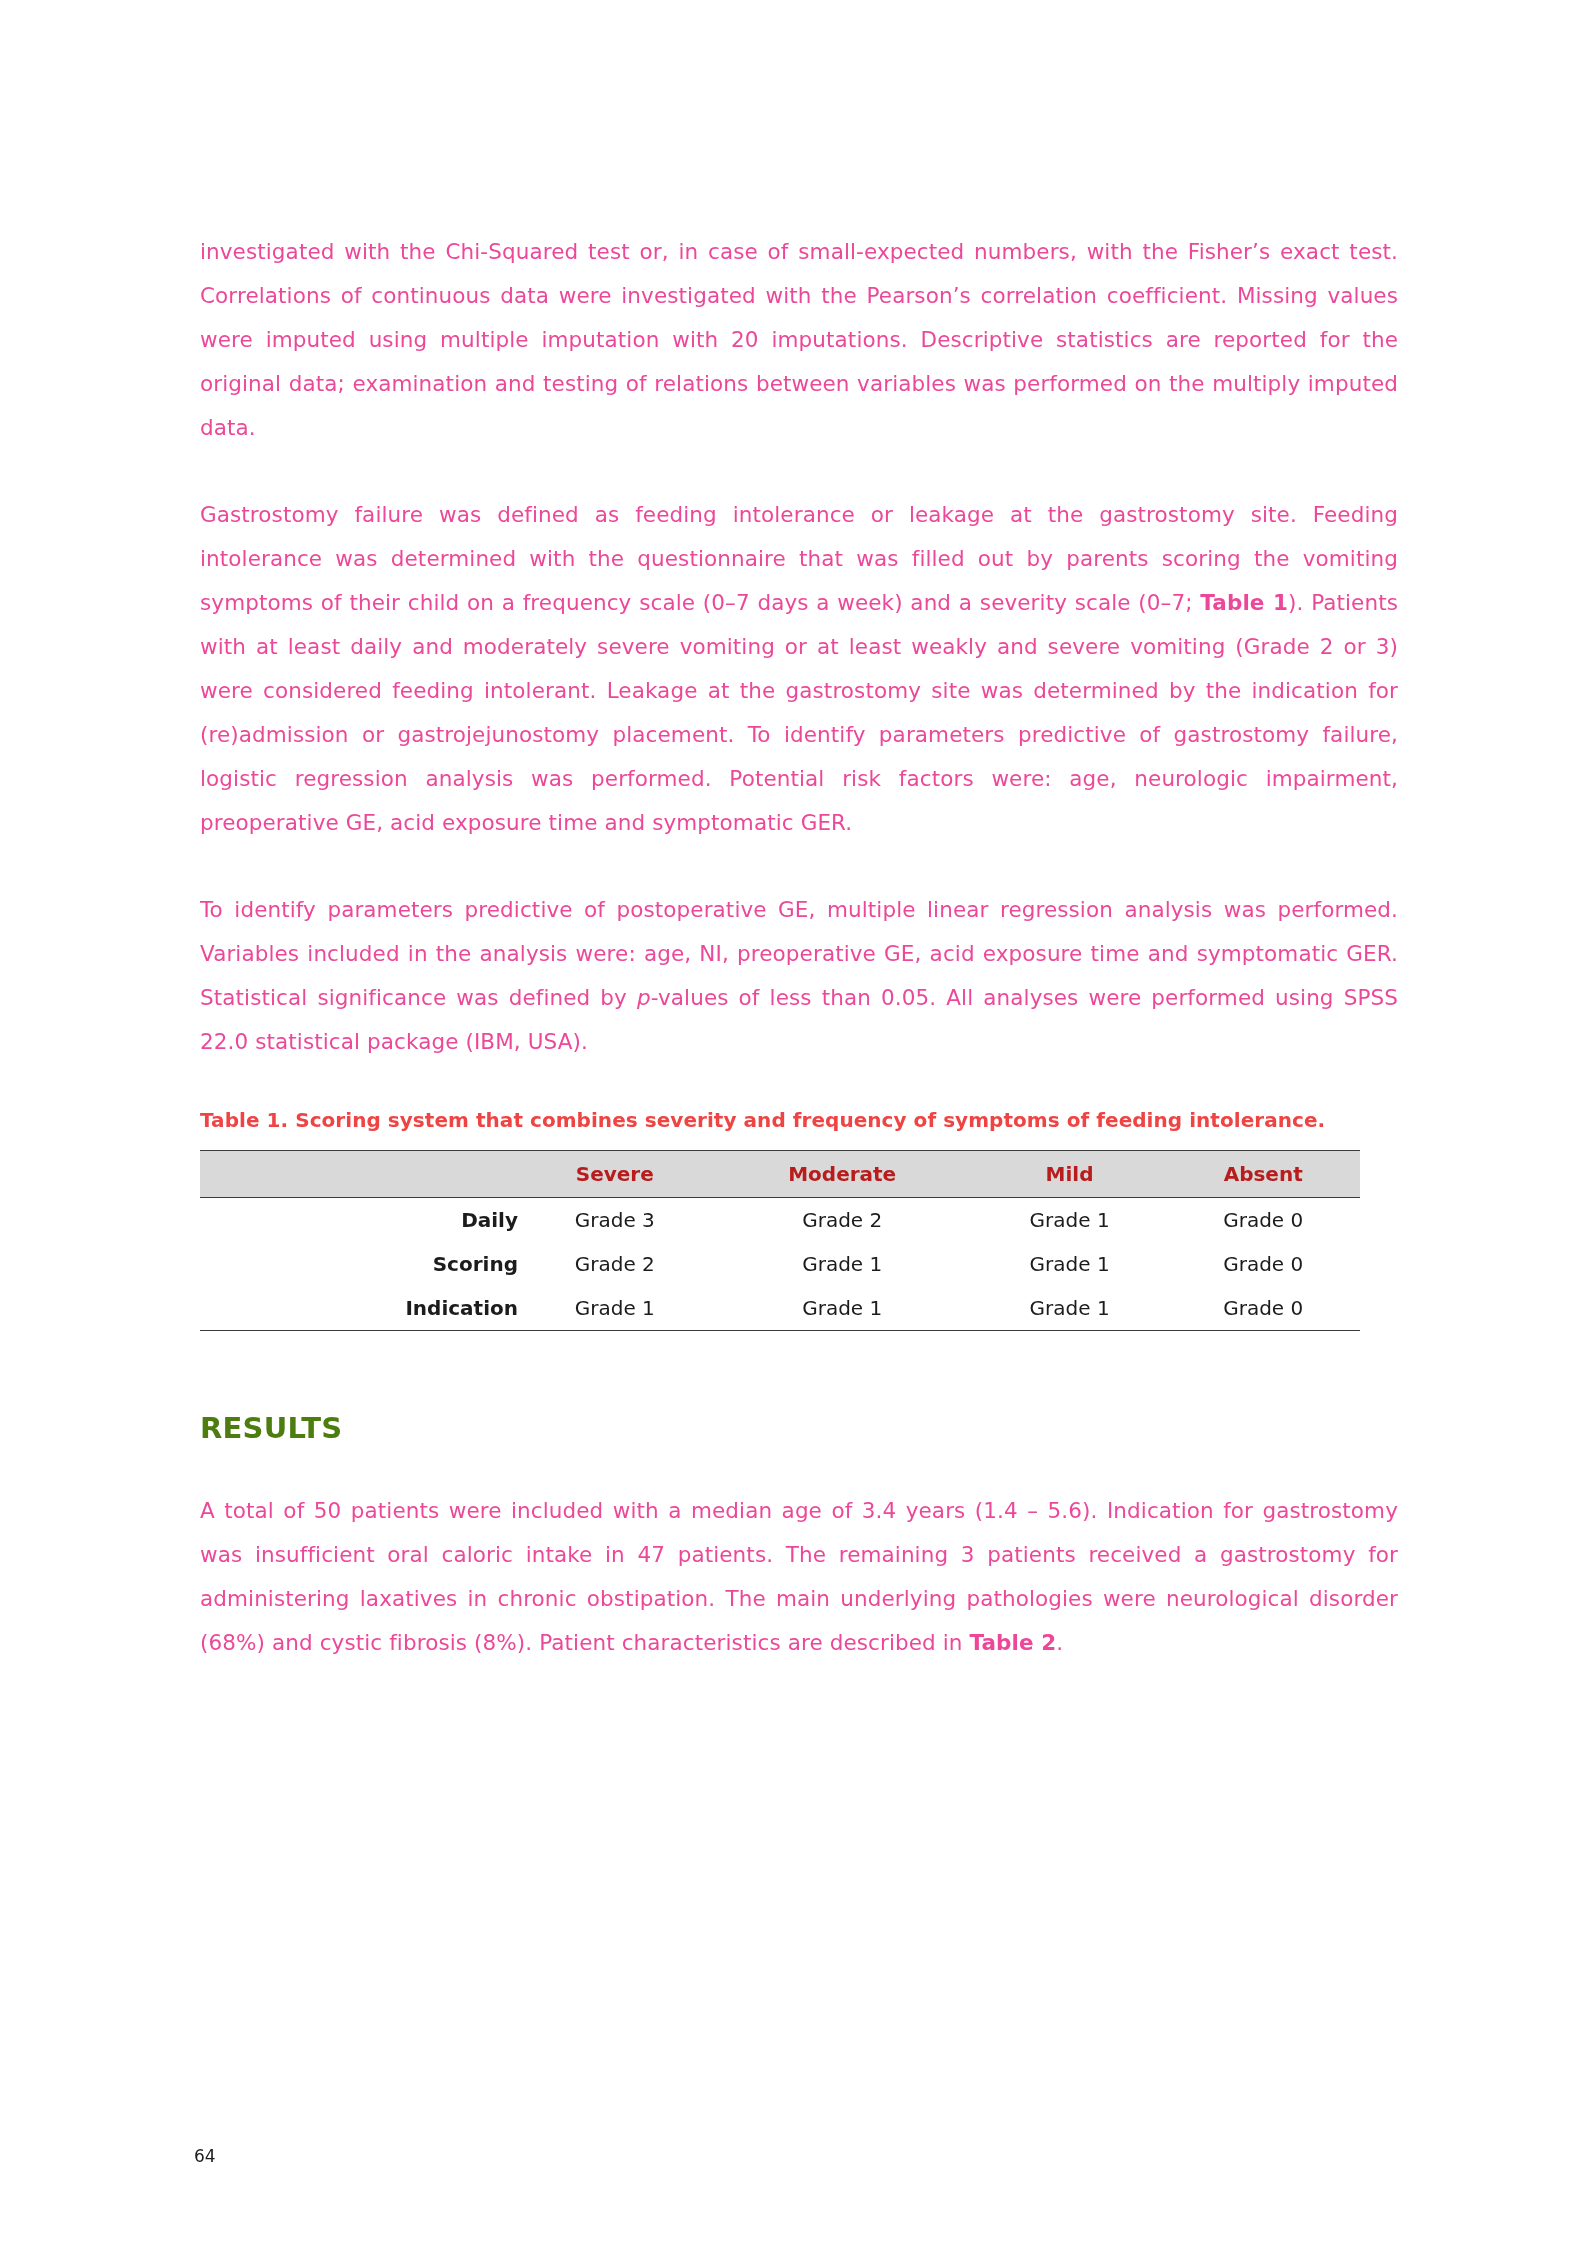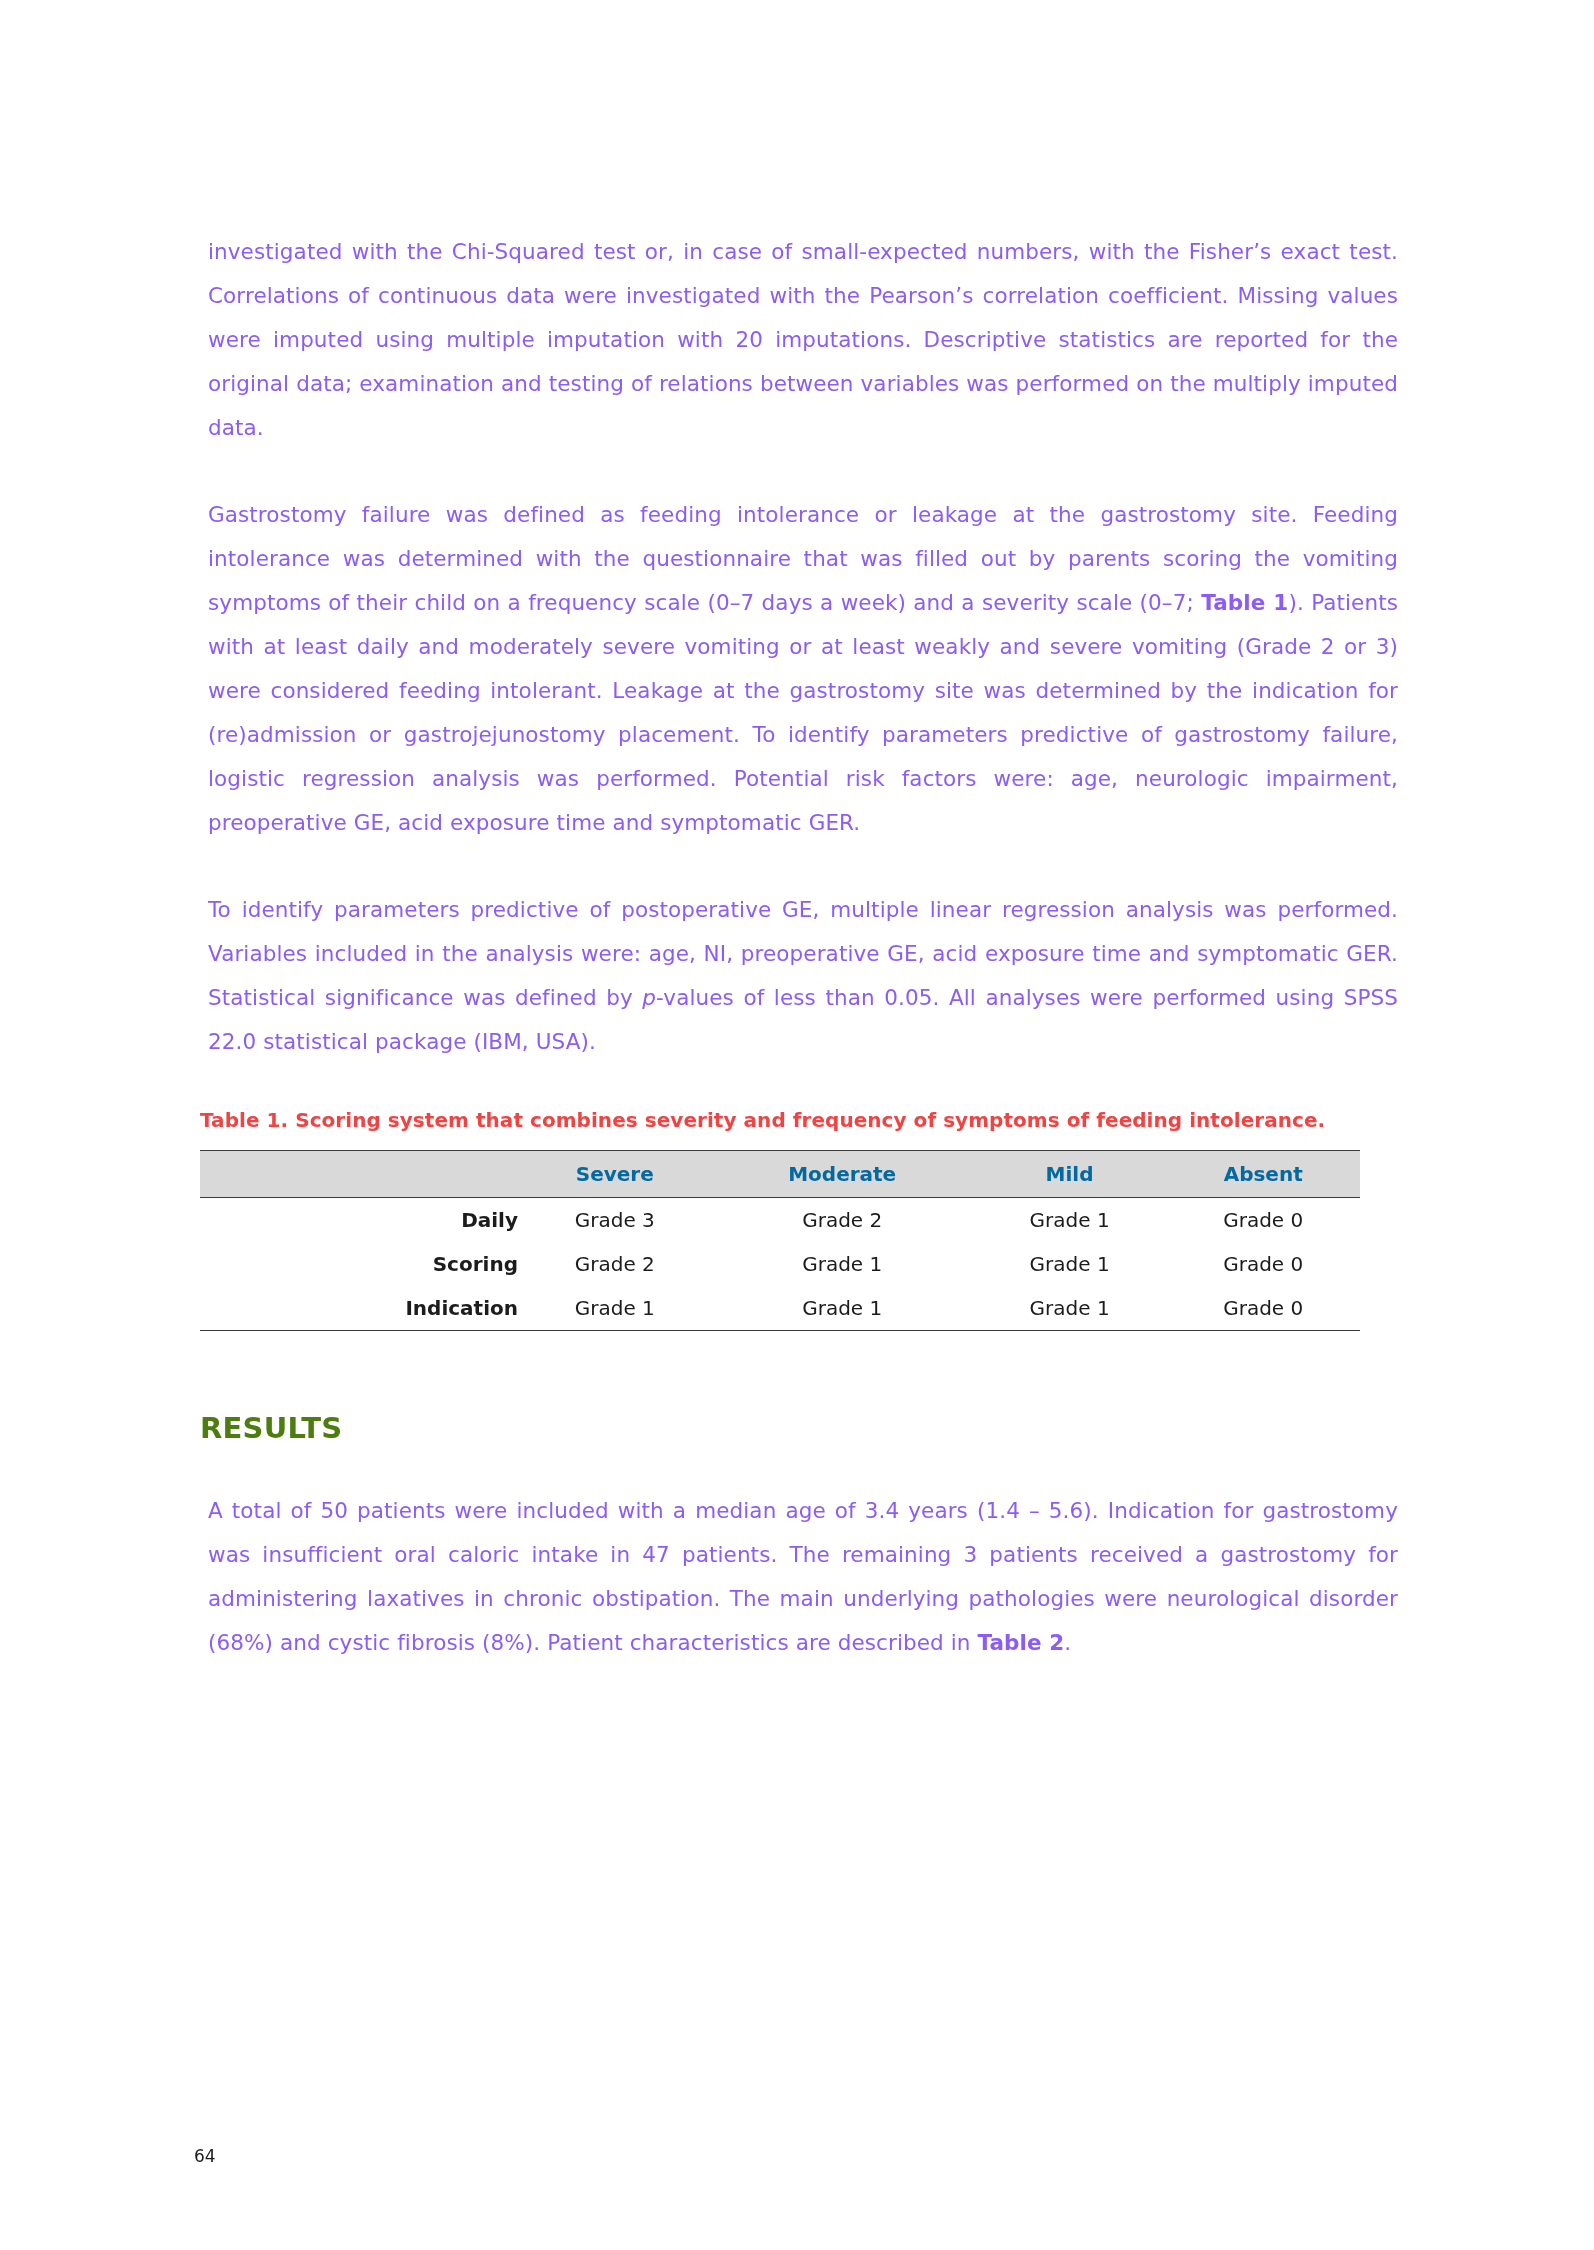--- a/index.html
+++ b/index.html
@@ -21,22 +21,22 @@
     top: 0;
     width: 1594px;
     height: 2250px;
     box-sizing: border-box;
     padding: 230px 196px 0 200px;
   }
   p.body-text {
     font-size: 21.5px;
     line-height: 44px;
     text-align: justify;
-    margin: 0 0 43px 8px;
-    color: #8b5cf6;
+    margin: 0 0 43px 0;
+    color: #ec4899;
     letter-spacing: 0.1px;
   }
   p.body-text.last {
     margin-bottom: 40px;
   }
   .nojust {
     text-align: left;
   }
   b, .bold { font-weight: bold; }
   i, .ital { font-style: italic; }
@@ -56,21 +56,21 @@
     margin-left: 0px;
     font-size: 20px;
   }
   table.data-table thead th {
     background: #d9d9d9;
     font-weight: bold;
     padding: 11px 0 11px 0;
     text-align: center;
     border-top: 1.6px solid #3b3b3b;
     border-bottom: 1.2px solid #3b3b3b;
-    color: #0369a1;
+    color: #b91c1c;
   }
   table.data-table thead th.rowhead-col {
     text-align: left;
     padding-left: 18px;
   }
   table.data-table tbody td {
     padding: 10px 0 10px 0;
     text-align: center;
     color: #1c1c1c;
   }

